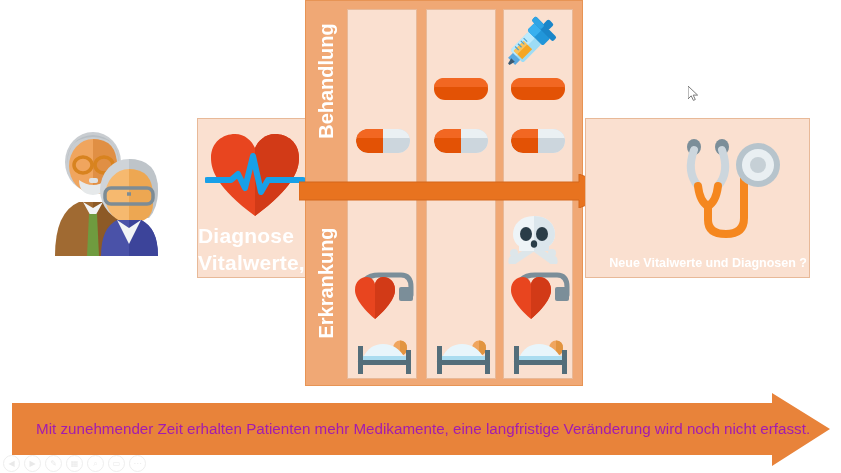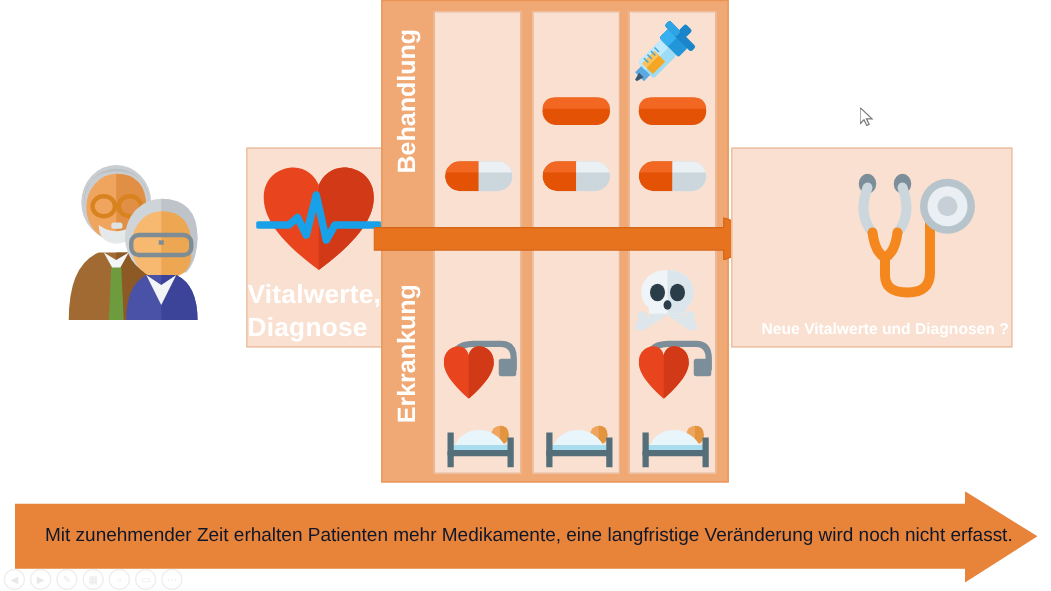--- a/index.html
+++ b/index.html
@@ -63,21 +63,21 @@
   .rightPanel{position:absolute;left:585px;top:118px;width:225px;height:160px;
               background:#fae0d0;border:1px solid #e8b998;box-sizing:border-box;}
   .steth{position:absolute;left:680px;top:138px;width:105px;height:108px;}
   .rightLabel{position:absolute;left:592px;top:256px;width:215px;
               color:#ffffff;font-size:12.5px;font-weight:700;text-align:right;}
 
   
   .banner{position:absolute;left:12px;top:393px;width:818px;height:73px;}
   .bannerText{position:absolute;left:36px;top:410px;width:740px;height:36px;
               display:flex;align-items:center;
-              color:#0f172a;font-size:15.2px;white-space:nowrap;}
+              color:#a21caf;font-size:15.2px;white-space:nowrap;}
 
   
   .toolbar{position:absolute;left:3px;top:455px;display:flex;gap:4px;
            align-items:center;opacity:.33;}
   .tbtn{width:15px;height:15px;border-radius:50%;border:1px solid #c9c9c9;
         display:flex;align-items:center;justify-content:center;
         color:#bdbdbd;font-size:8px;line-height:1;background:transparent;}
 
   .cursor{position:absolute;left:688px;top:86px;width:11px;height:15px;}
 </style>
@@ -115,22 +115,22 @@
     <path d="M72 92 L84 116 L96 92 L84 100Z" fill="#f2f4f5"></path>
   </svg>
 
   <svg class="heartIco" viewBox="0 0 100 90">
     <path d="M50 86 C12 58 6 40 6 28 C6 12 18 4 30 4 C40 4 47 11 50 18 C53 11 60 4 70 4 C82 4 94 12 94 28 C94 40 88 58 50 86Z" fill="#E8451F"></path>
     <path d="M50 18 C53 11 60 4 70 4 C82 4 94 12 94 28 C94 40 88 58 50 86Z" fill="#D23A17"></path>
     <polyline points="2,50 26,50 33,44 40,58 48,26 56,62 63,50 98,50" fill="none" stroke="#18A0E8" stroke-width="6" stroke-linejoin="round" stroke-linecap="round"></polyline>
   </svg>
 
   <div class="leftLabel">
+    <div>Diagnose</div>
     <div>Vitalwerte,</div>
-    <div>Diagnose</div>
   </div>
 
   <div class="midBox">
     <div class="vlabelBand">
       <div class="vlab vlabA">Behandlung</div>
       <div class="vlab vlabB">Erkrankung</div>
     </div>
 
     <div class="col col1"></div>
     <div class="col col2"></div>

